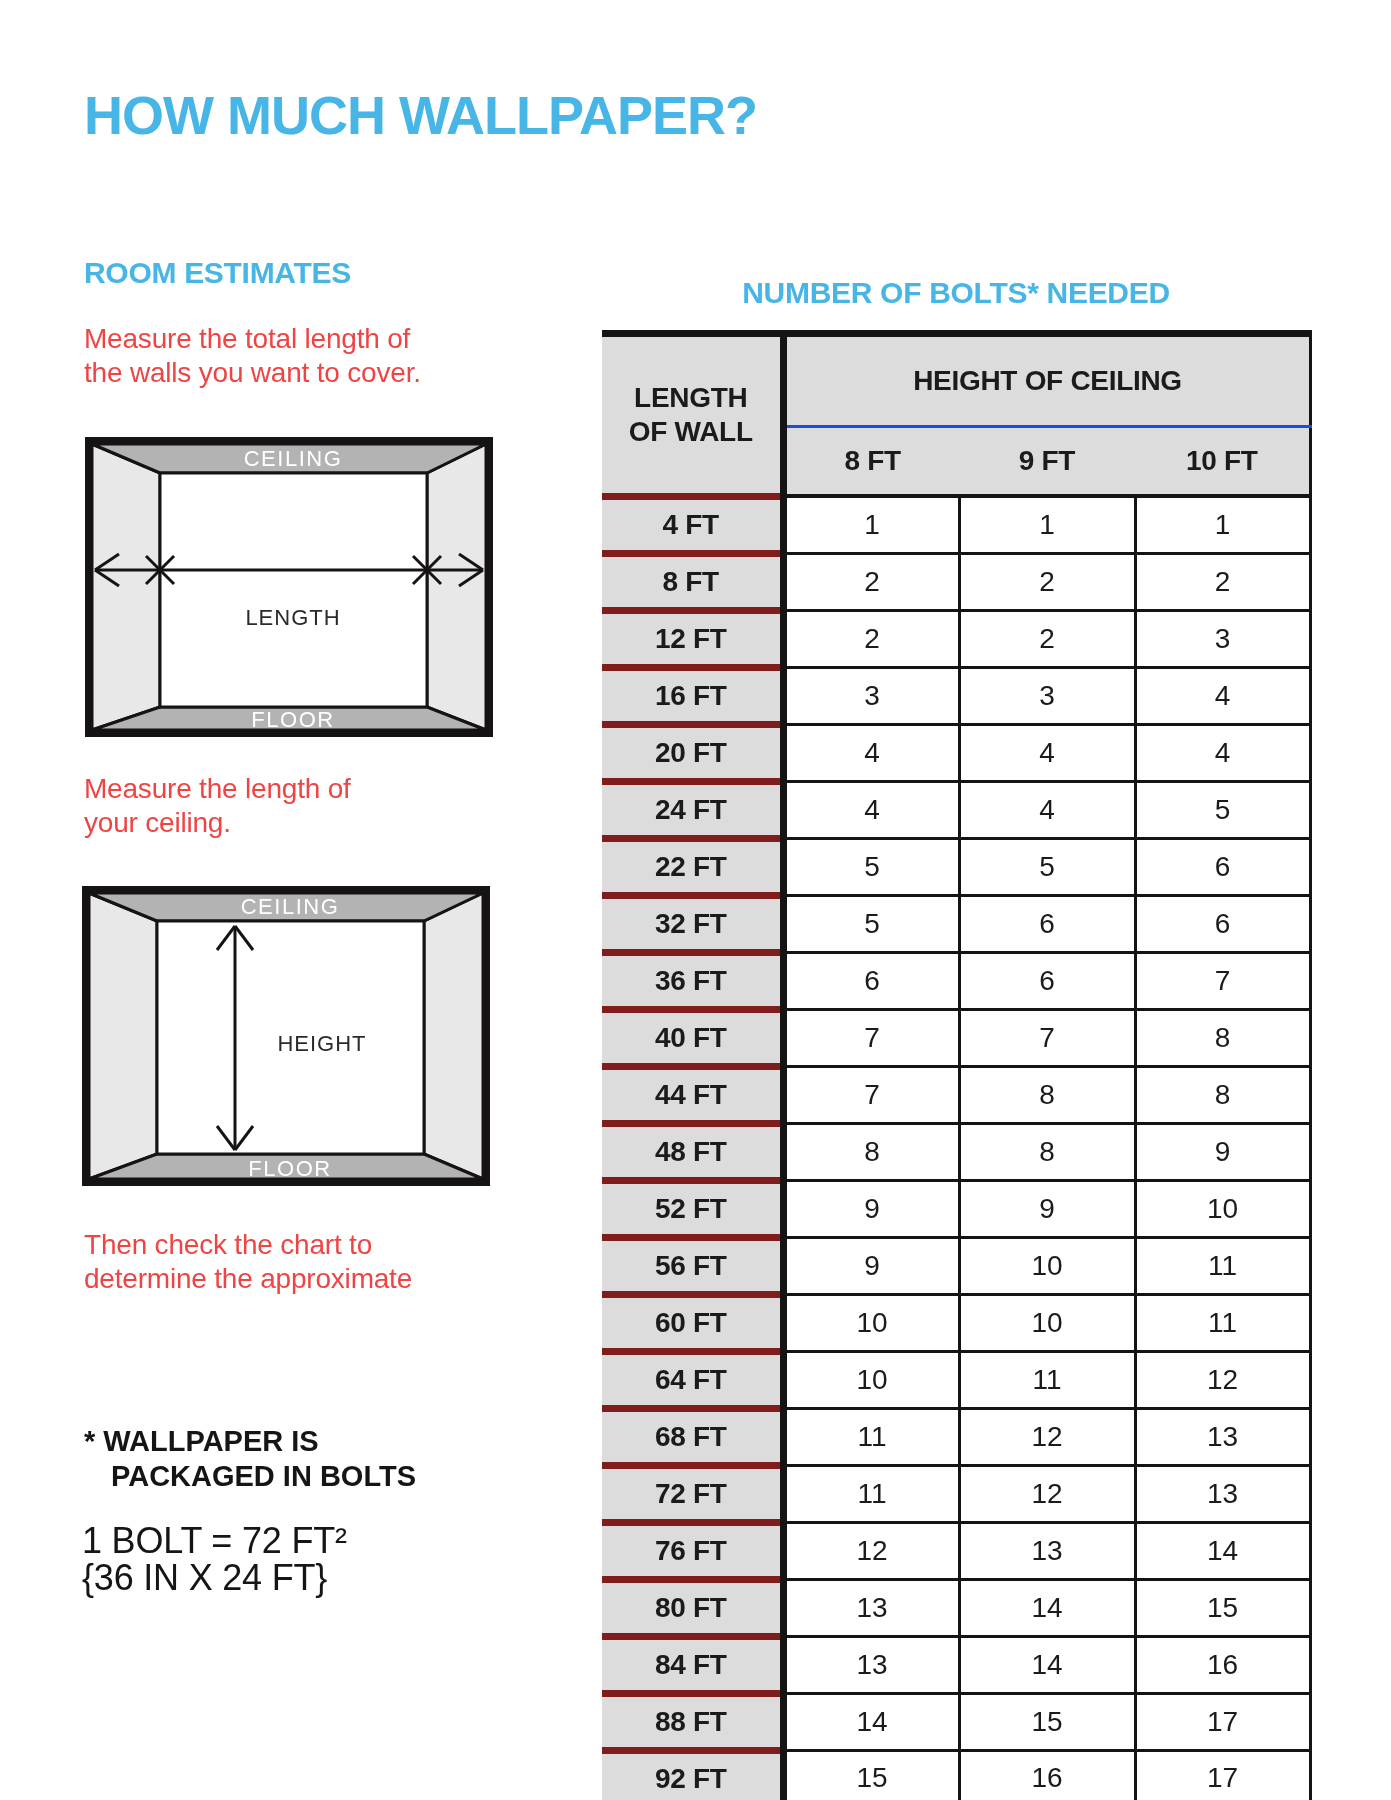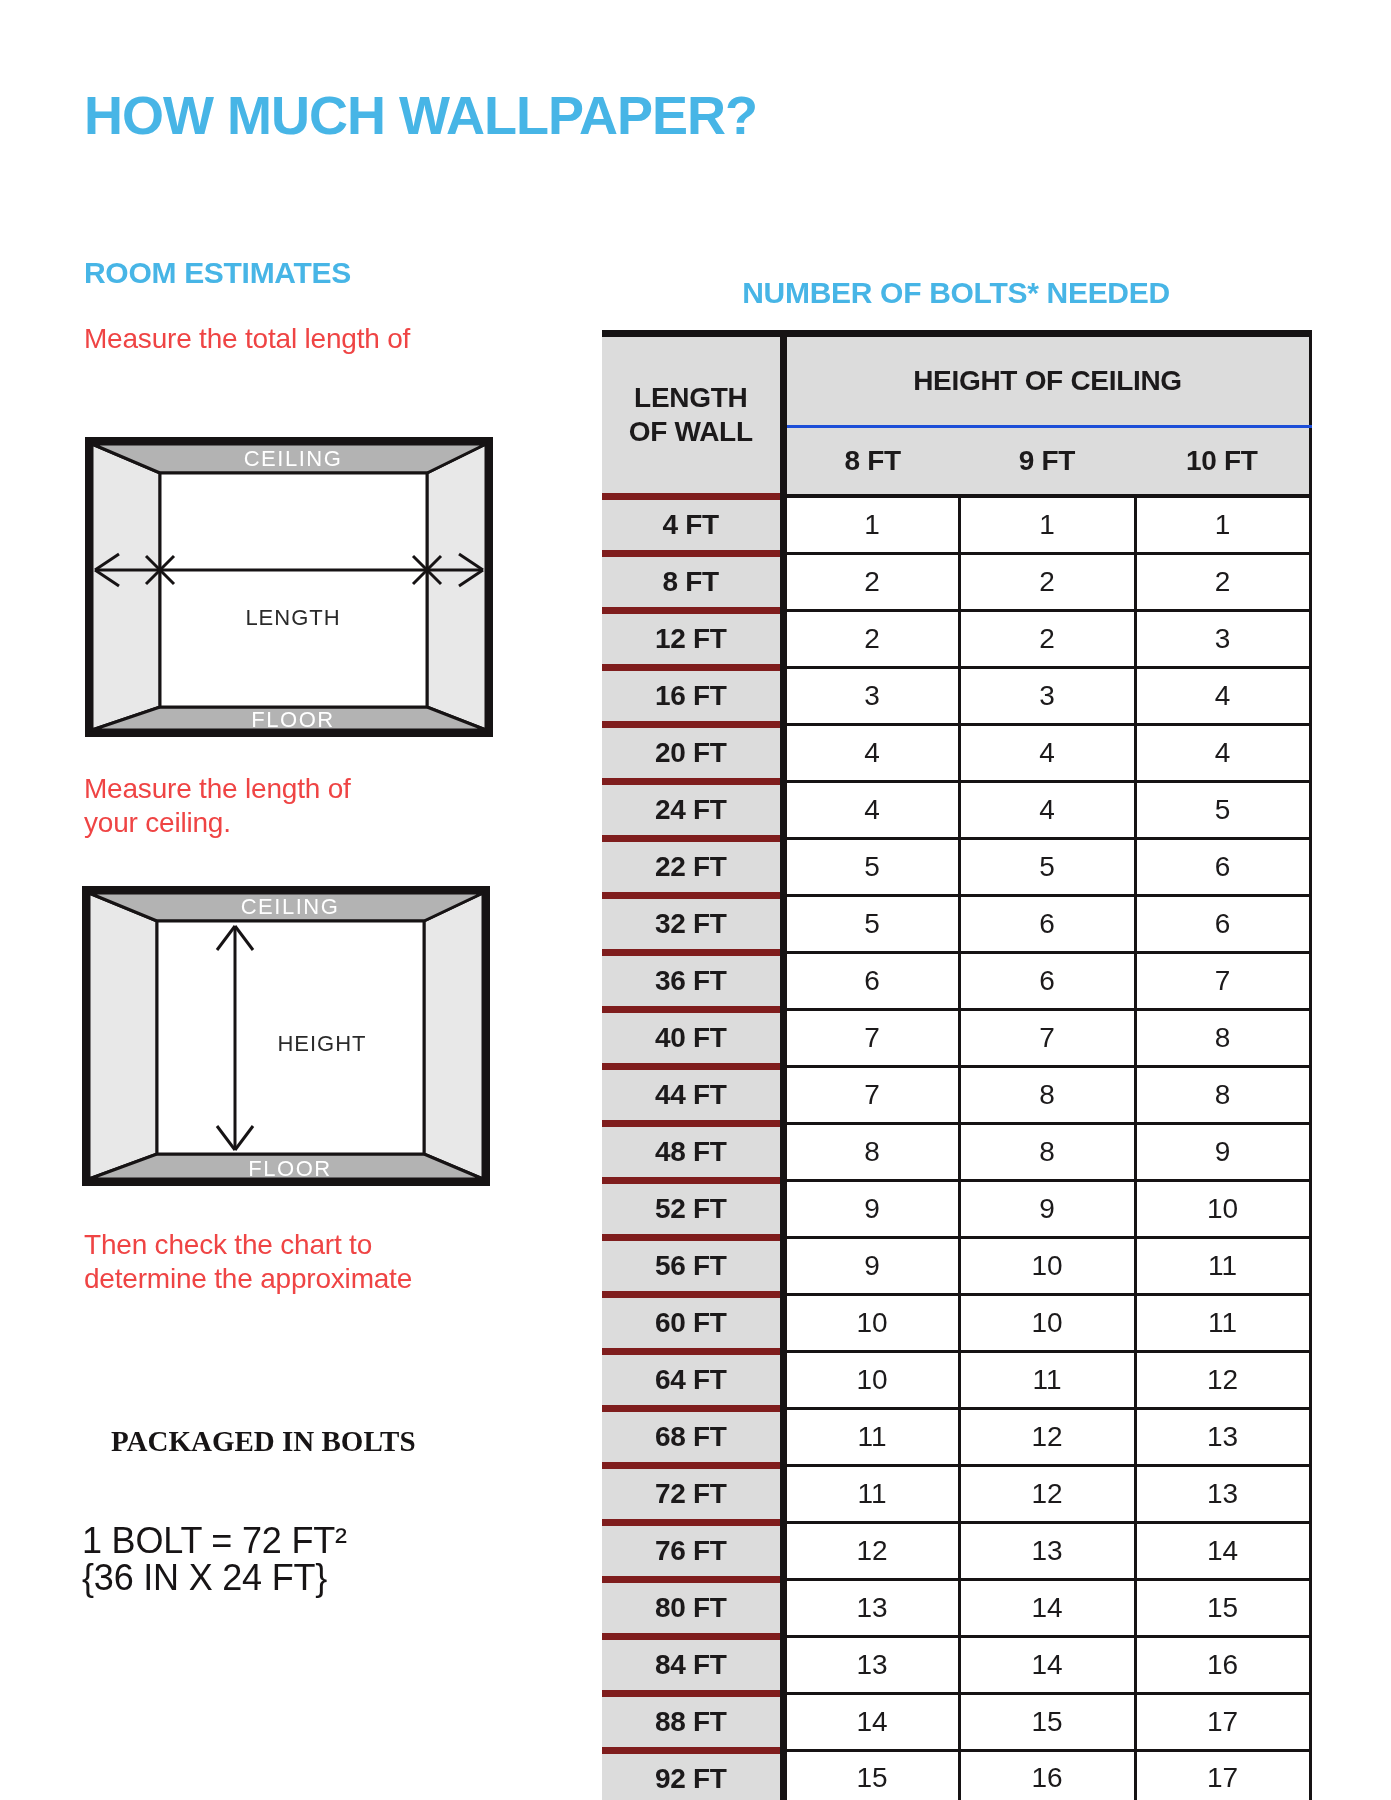--- a/index.html
+++ b/index.html
@@ -26,21 +26,21 @@
 
   .step-text { font-size: 28px; line-height: 34px; color: #ef4444; letter-spacing: -0.2px; }
   #step1 { left: 84px; top: 322px; }
   #step2 { left: 84px; top: 772px; }
   #step3 { left: 84px; top: 1228px; }
 
   #diagram1 { left: 85px; top: 437px; }
   #diagram2 { left: 82px; top: 886px; }
 
   #footnote { left: 84px; top: 1424px; font-size: 29px; font-weight: bold; line-height: 35px; color: #171415; }
-  #footnote .indent { padding-left: 27px; font-family: Liberation Serif, serif; }
+  #footnote .indent { padding-left: 27px; }
   #bolt-def { left: 82px; top: 1522px; font-size: 36px; font-weight: normal; line-height: 37px; color: #171415; letter-spacing: -0.2px; }
 
   #bolts-heading {
     left: 602px; top: 276px; width: 708px; text-align: center;
   }
 
   
   #bolts-table {
     position: absolute; left: 602px; top: 330px; width: 708px;
     border-collapse: collapse; table-layout: fixed;
@@ -77,20 +77,21 @@
 </style>
 </head>
 <body>
 
 <div id="page-title" class="abs">HOW MUCH WALLPAPER?</div>
 
 <div id="room-estimates-heading" class="abs section-heading">ROOM ESTIMATES</div>
 
 <div id="step1" class="abs step-text">
   <div>Measure the total length of</div>
+  <div>the walls you want to cover.</div>
 </div>
 
 <svg id="diagram1" class="abs" width="408" height="300" viewBox="0 0 408 300">
   <rect x="3.5" y="3.5" width="401" height="293" fill="#ffffff" stroke="#161314" stroke-width="7"></rect>
   <polygon points="7,7 75,36 75,270 7,293" fill="#e8e8e8" stroke="#161314" stroke-width="3"></polygon>
   <polygon points="401,7 342,36 342,270 401,293" fill="#e8e8e8" stroke="#161314" stroke-width="3"></polygon>
   <polygon points="7,7 401,7 342,36 75,36" fill="#b3b3b3" stroke="#161314" stroke-width="3"></polygon>
   <polygon points="7,293 75,270 342,270 401,293" fill="#b3b3b3" stroke="#161314" stroke-width="3"></polygon>
   <rect x="75" y="36" width="267" height="234" fill="#ffffff" stroke="#161314" stroke-width="3"></rect>
   <g stroke="#161314" stroke-width="3">
@@ -132,20 +133,21 @@
   <text x="208" y="290" text-anchor="middle" class="diag-label-white">FLOOR</text>
   <text x="240" y="165" text-anchor="middle" class="diag-label-dark">HEIGHT</text>
 </svg>
 
 <div id="step3" class="abs step-text">
   <div>Then check the chart to</div>
   <div>determine the approximate</div>
 </div>
 
 <div id="footnote" class="abs">
+  <div>* WALLPAPER IS</div>
   <div class="indent">PACKAGED IN BOLTS</div>
 </div>
 
 <div id="bolt-def" class="abs">
   <div>1 BOLT = 72 FT²</div>
   <div>{36 IN X 24 FT}</div>
 </div>
 
 <div id="bolts-heading" class="abs section-heading">NUMBER OF BOLTS* NEEDED</div>
 

